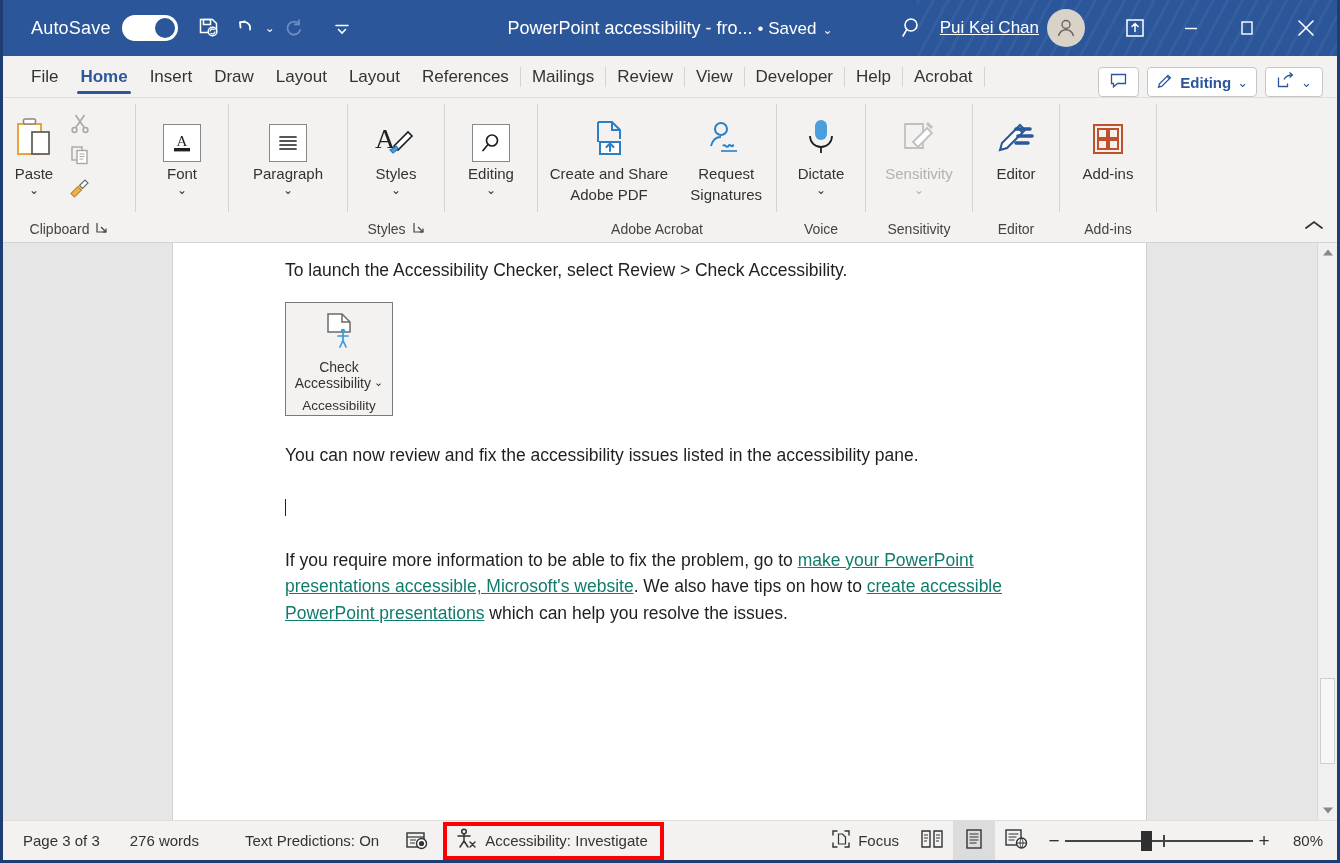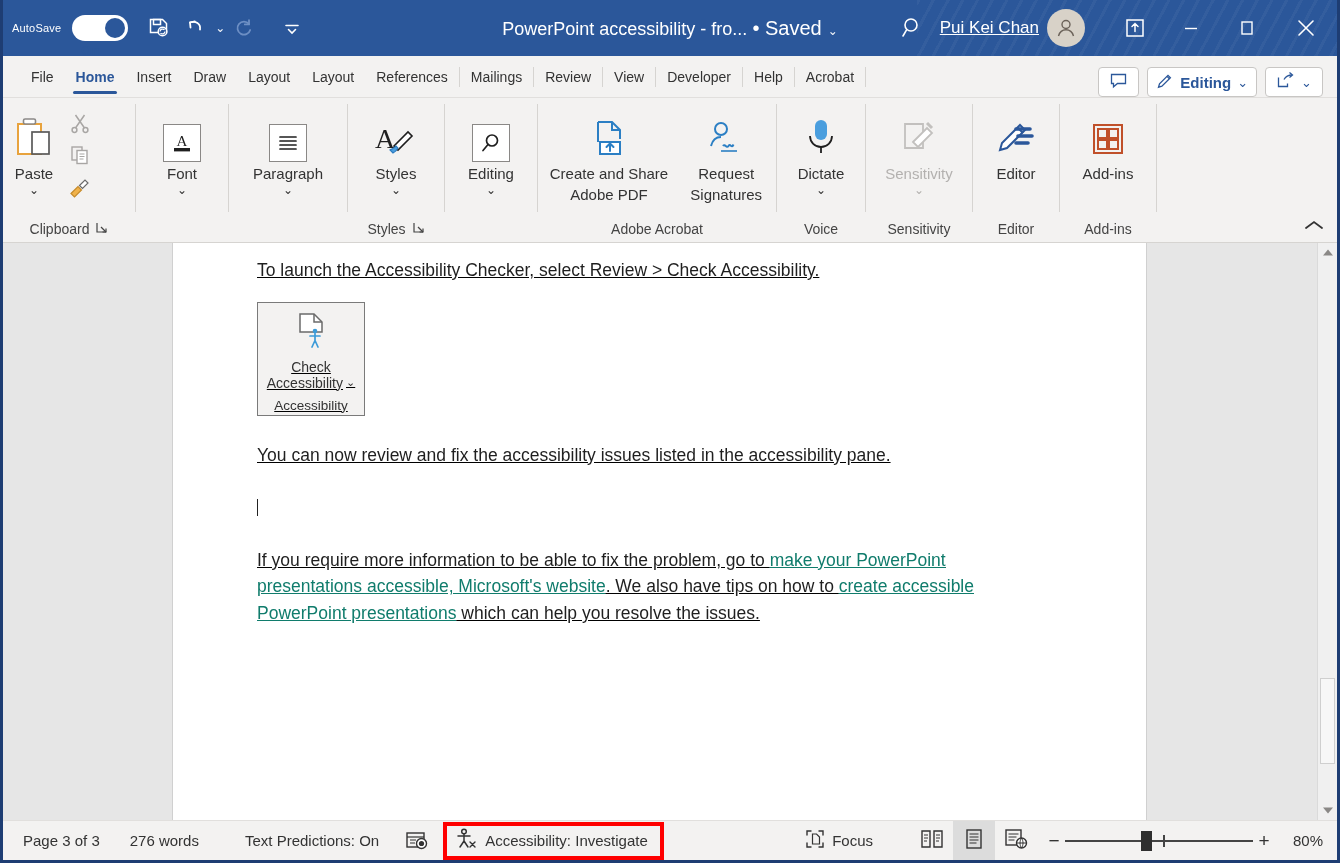--- a/index.html
+++ b/index.html
@@ -28,21 +28,21 @@
     align-items: center;
     overflow: hidden;
   }
   .titlebar::after{
     content:"";
     position:absolute; right:0; top:0; width:420px; height:100%;
     background:
       repeating-linear-gradient(118deg, rgba(255,255,255,0.045) 0 3px, rgba(0,0,0,0) 3px 13px);
     pointer-events:none;
   }
-  .autosave-label { font-size: 11px; margin-left: 9px; letter-spacing:.2px;}
+  .autosave-label { font-size: 18px; margin-left: 28px; letter-spacing:.2px;}
   .toggle {
     width: 56px; height: 26px; border-radius: 14px;
     background: #fff; margin-left: 11px;
     position: relative; display:flex; align-items:center;
   }
   .toggle .tg-text{
     font-size: 13px; color:#2b579a; font-weight:600;
     margin-left:9px;
     margin-top:45px;
   }
@@ -52,40 +52,40 @@
     background:#2b579a;
   }
   .tb-ico { width: 34px; height:34px; display:flex; align-items:center; justify-content:center; }
   .tb-ico svg { display:block; }
   .tb-group-left { display:flex; align-items:center; gap:2px; margin-left:14px; }
   .chev-sm { font-size:12px; opacity:.95; margin-left:1px; }
   .doc-title {
     position:absolute; left:0; right:0; text-align:center;
     font-size: 18px; pointer-events:none;
   }
-  .doc-title .saved { font-size:20px; }
+  .doc-title .saved { font-size:17px; }
   .tb-right { margin-left:auto; display:flex; align-items:center; height:100%; z-index:2;text-decoration:underline;}
   .search-ico { width:54px; display:flex; justify-content:center; align-items:center; }
   .username { font-size:17px; white-space:nowrap; padding-right:8px; }
   .avatar {
     width:38px; height:38px; border-radius:50%;
     background:#d8d2c8; display:flex; align-items:center; justify-content:center;
     margin-right:22px;
   }
   .winbtn { width:56px; height:56px; display:flex; align-items:center; justify-content:center; }
   .winbtn.close { width:62px; }
 
   
   .tabbar {
     height: 42px; background:#f3f2f1;
     display:flex; align-items:flex-end; position:relative;
     border-bottom:1px solid #e1dfdd;
   }
   .tab {
-    font-size:14px; color:#333; padding:0 11px;
+    font-size:17px; color:#333; padding:0 11px;
     height:40px; display:flex; align-items:center; position:relative;
     white-space:nowrap;
   }
   .tab.first { margin-left:17px; }
   .tab.active { font-weight:bold; color:#2b579a; }
   .tab.active::after{
     content:""; position:absolute; left:8px; right:8px; bottom:3px;
     height:3px; background:#2b579a; border-radius:2px;
   }
   .tab-sep { width:1px; height:20px; background:#d6d4d1; align-self:center; }
@@ -130,21 +130,21 @@
   
   .docarea {
     position:relative; height:577px; background:#e6e6e6; overflow:hidden;
     display:flex;
   }
   .page {
     position:absolute; left:170px; top:0; width:973px; height:100%;
     background:#fff;
     box-shadow: 0 0 0 1px #d0d0d0;
   }
-  .page-inner { padding: 14px 40px 0 84px; text-decoration: underline; }
+  .page-inner { padding: 14px 40px 0 112px; }
   .p {
     font-size:17.5px; color:#1f1f1f; line-height:1.52;
     margin-bottom:26px; max-width:728px;
   }
   .p.tight { margin-bottom:18px; }
   a.link { color:#107c6c; text-decoration:underline; }
   .caret-bar {
     display:inline-block; width:1px; height:17px; background:#222;
     vertical-align:-3px; margin-left:0px;
   }
@@ -648,21 +648,21 @@
             <circle cx="9" cy="4.5" r="2.3"></circle>
             <path d="M3 9h12M9 7v7M5 20l4-6M13 20l-4-6"></path>
             <path d="M15 15l5 5M20 15l-5 5" stroke-width="1.4"></path>
           </svg>
         </span>
         <span>Accessibility: Investigate</span>
       </div>
     </div>
 
     <div class="sb-right">
-      <span class="sb-item" style="margin-right:38px">
+      <span class="sb-item" style="margin-right:12px">
         <span>
           <svg width="20" height="20" viewBox="0 0 20 20" fill="none" stroke="#333" stroke-width="1.4" stroke-linecap="round">
             <path d="M2 6V2h4M18 6V2h-4M2 14v4h4M18 14v4h-4"></path>
             <path d="M7.5 5h4l3 3v7h-7z" stroke-width="1.2"></path>
           </svg>
         </span>
         <span>Focus</span>
       </span>
 
       <div class="view-btn">

